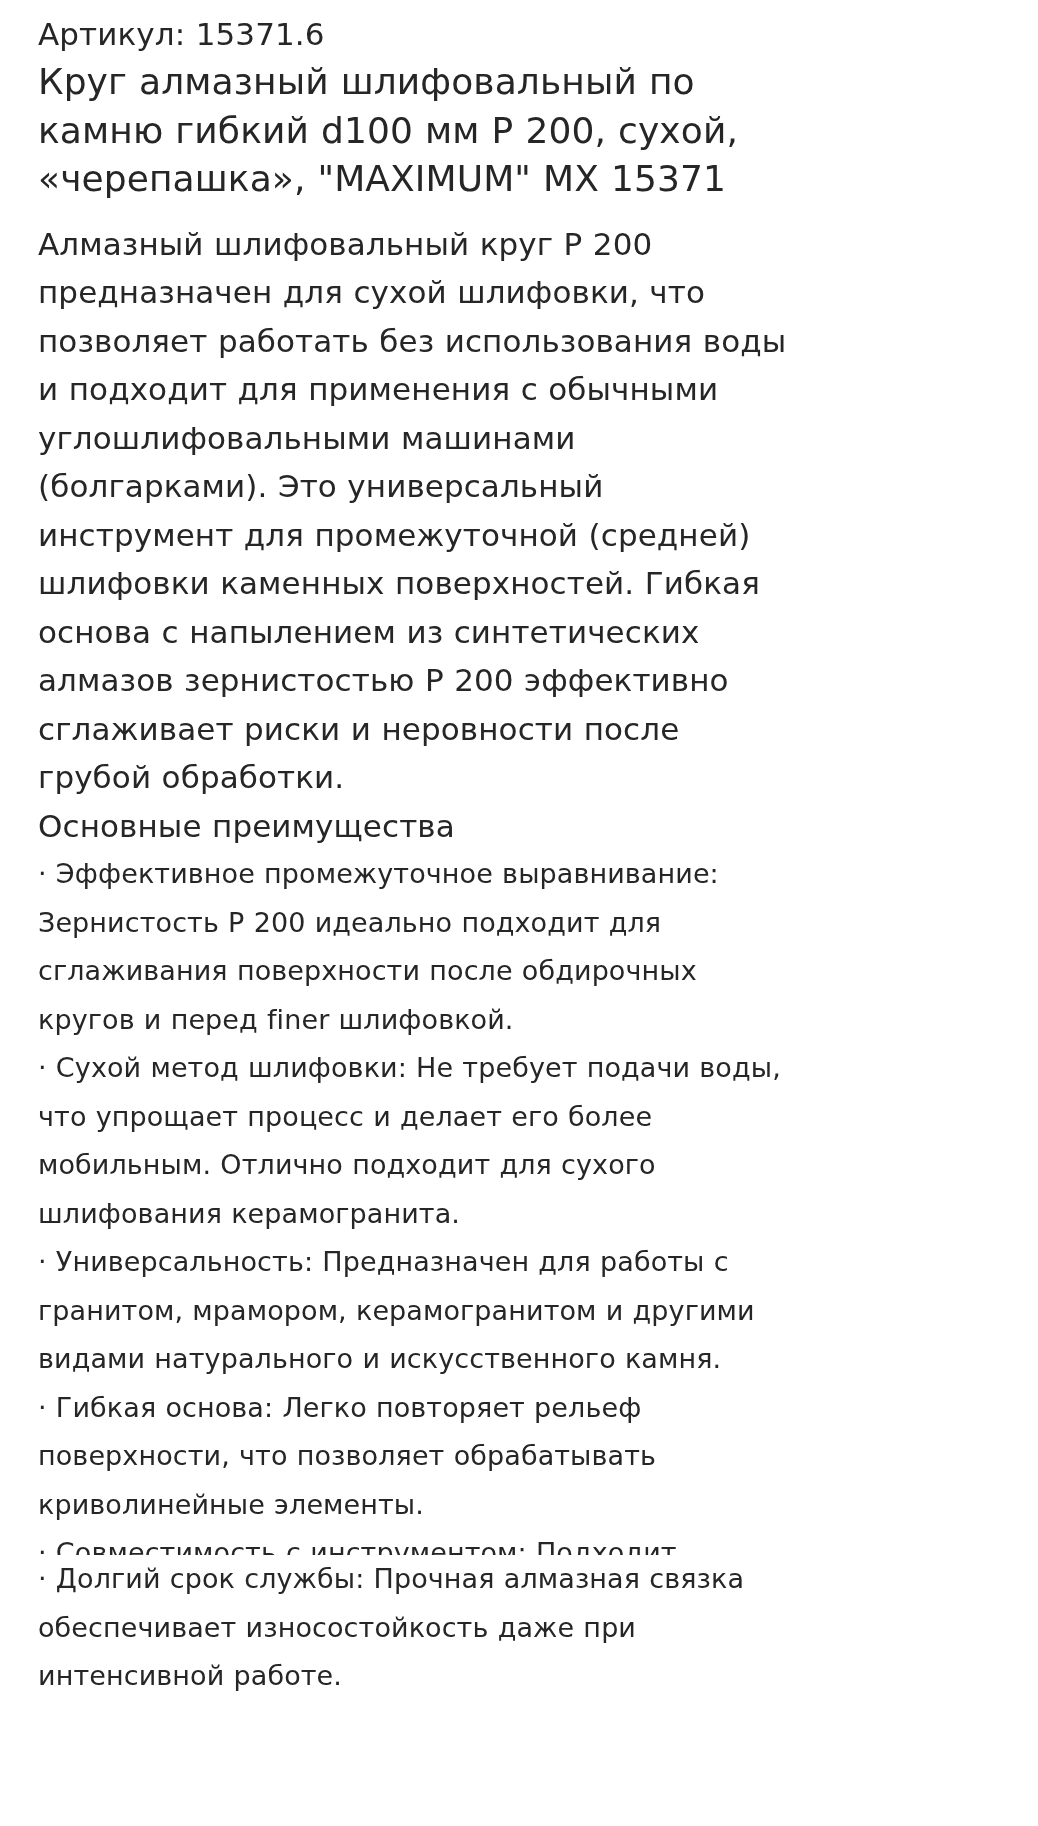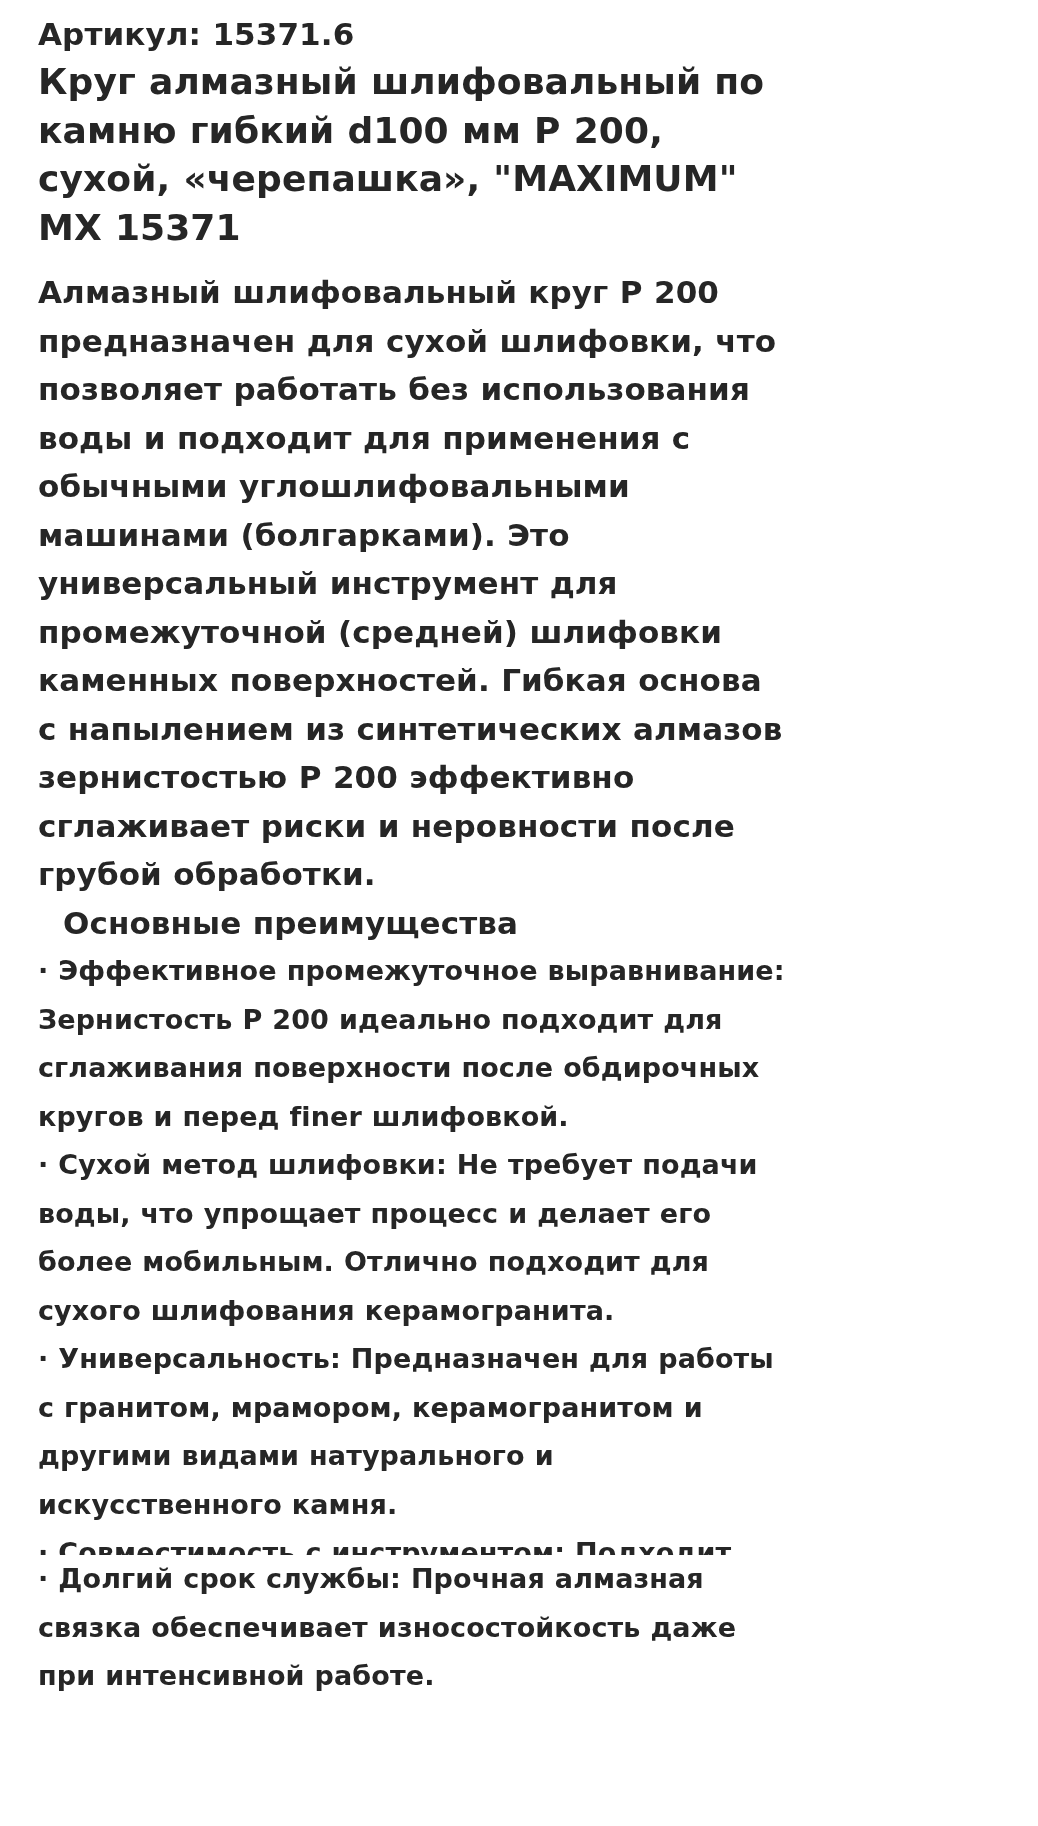--- a/index.html
+++ b/index.html
@@ -13,21 +13,20 @@
     font-family: "DejaVu Sans", sans-serif;
     color: #242424;
     -webkit-font-smoothing: antialiased;
   }
   .page {
     width: 834px;
     min-height: 1826px;
     box-sizing: border-box;
     padding: 10px 46px 12px 38px;
     overflow: hidden;
-    font-weight: bold;
   }
   .line {
     font-size: 31px;
     line-height: 48.5px;
     letter-spacing: 0.1px;
     word-spacing: 0.5px;
     color: #262626;
     white-space: pre-wrap;
   }
   .block {
@@ -42,21 +41,20 @@
     line-height: 48.5px;
   }
   .para {
     font-size: 31px;
     line-height: 48.5px;
     margin-top: 16px;
   }
   .heading {
     font-size: 31px;
     line-height: 48.5px;
-    margin-left: 25px;
   }
   .bullet {
     font-size: 27px;
     line-height: 48.5px;
   }
   .clip-last {
     max-height: 26px;
     overflow: hidden;
   }
 </style>
@@ -72,18 +70,19 @@
   <div class="line para block">Алмазный шлифовальный круг P 200 предназначен для сухой шлифовки, что позволяет работать без использования воды и подходит для применения с обычными углошлифовальными машинами (болгарками). Это универсальный инструмент для промежуточной (средней) шлифовки каменных поверхностей. Гибкая основа с напылением из синтетических алмазов зернистостью P 200 эффективно сглаживает риски и неровности после грубой обработки.</div>
 
   <div class="line heading block">Основные преимущества</div>
 
   <div class="line bullet block">· Эффективное промежуточное выравнивание: Зернистость P 200 идеально подходит для сглаживания поверхности после обдирочных кругов и перед finer шлифовкой.</div>
 
   <div class="line bullet block">· Сухой метод шлифовки: Не требует подачи воды, что упрощает процесс и делает его более мобильным. Отлично подходит для сухого шлифования керамогранита.</div>
 
   <div class="line bullet block">· Универсальность: Предназначен для работы с гранитом, мрамором, керамогранитом и другими видами натурального и искусственного камня.</div>
 
+  <div class="line bullet block">· Гибкая основа: Легко повторяет рельеф поверхности, что позволяет обрабатывать криволинейные элементы.</div>
 
   <div class="line bullet block clip-last">· Совместимость с инструментом: Подходит</div>
 
   <div class="line bullet block">· Долгий срок службы: Прочная алмазная связка обеспечивает износостойкость даже при интенсивной работе.</div>
 
 </div>
 
 </body></html>

